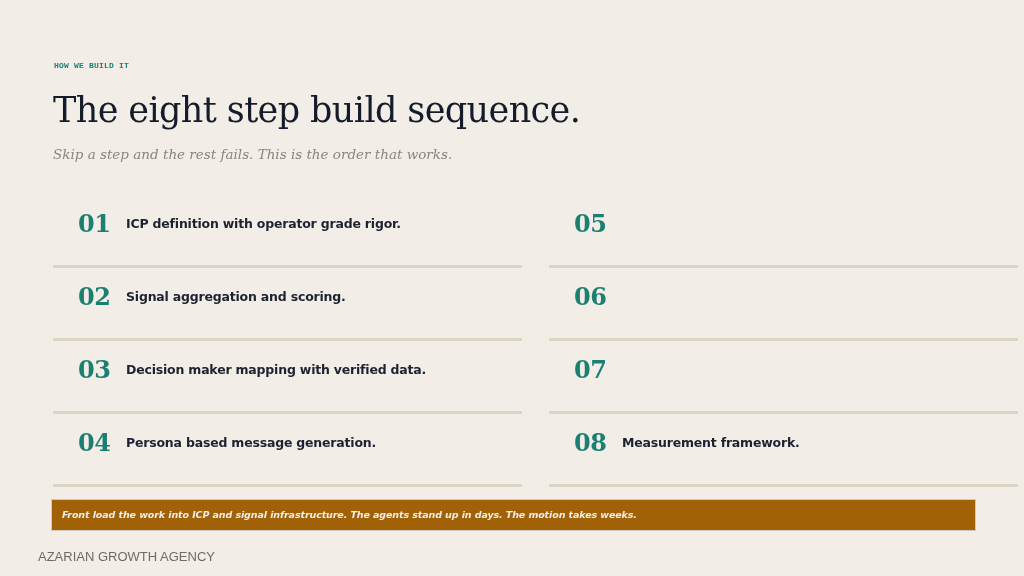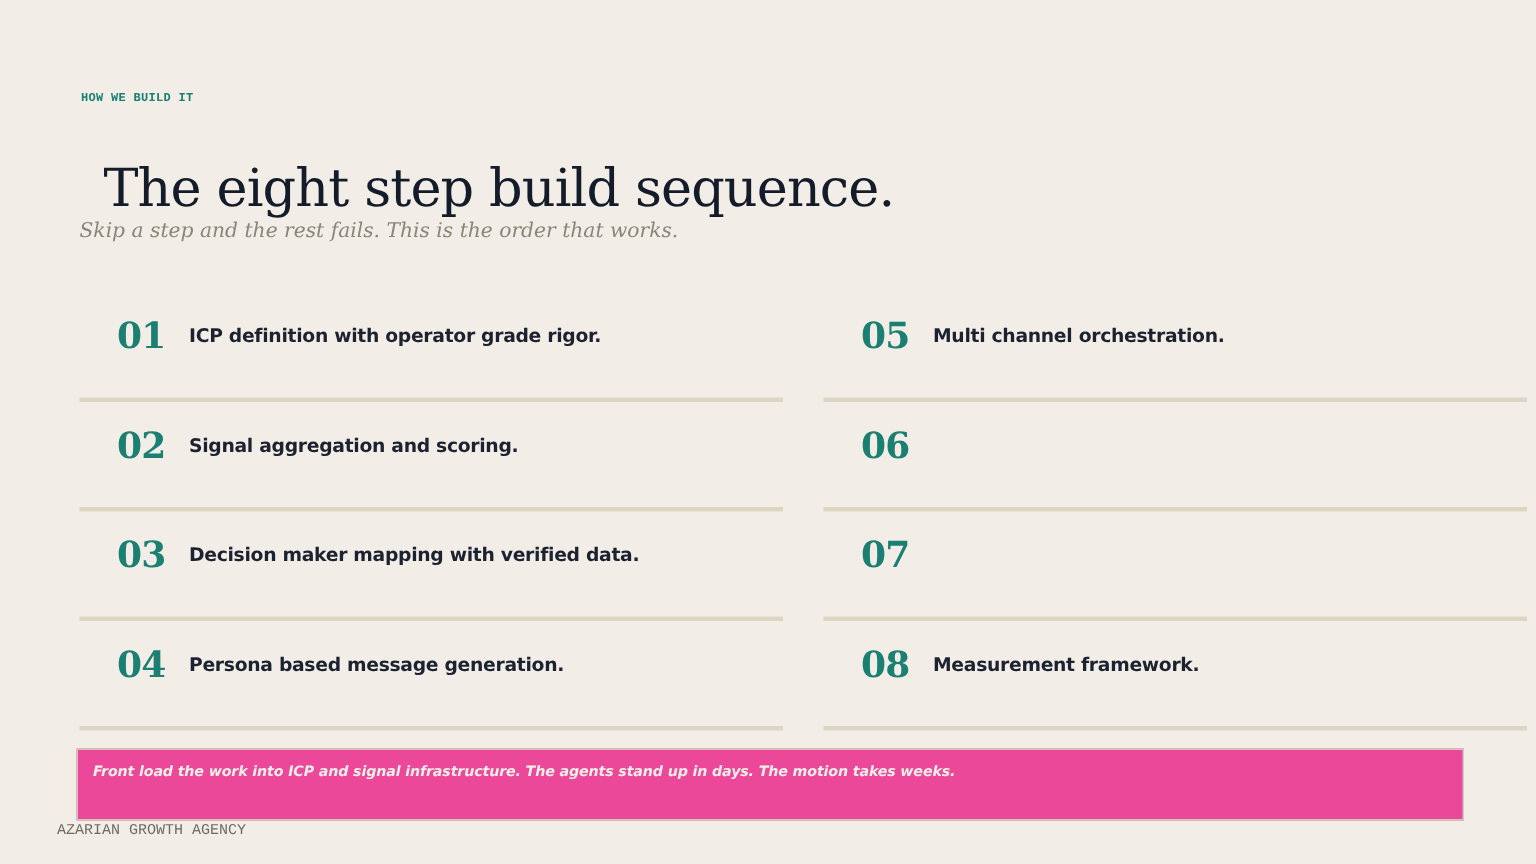--- a/index.html
+++ b/index.html
@@ -39,42 +39,42 @@
     .step .label {
       position: absolute; left: 73px; top: 21px;
       font-family: "DejaVu Sans", sans-serif; font-weight: bold;
       font-size: 12.5px; color: #1d2230; white-space: nowrap;
       letter-spacing: -0.2px;
     }
     .left { left: 53px; width: 469px; }
     .right { left: 549px; width: 469px; }
     .banner {
       position: absolute; left: 51px; top: 499px;
-      width: 925px; height: 48px;
-      background: #ec4899;
+      width: 925px; height: 32px;
+      background: #a16207;
       border: 1px solid #cfc9bd;
       box-sizing: border-box;
     }
     .banner-text {
       position: absolute; left: 10px; top: 9px;
       font-family: "DejaVu Sans", sans-serif; font-style: italic; font-weight: bold;
       font-size: 9.5px; color: #f2eee7; white-space: nowrap;
       letter-spacing: -0.1px;
     }
     .footer {
       position: absolute; left: 38px; top: 549px;
-      font-family: Liberation Mono, monospace;
-      font-size: 10px; color: #6f6b63; white-space: nowrap;
+      font-family: Liberation Sans, sans-serif;
+      font-size: 13px; color: #6f6b63; white-space: nowrap;
     }
   </style>
 </head>
 <body>
 
 <div class="eyebrow">HOW WE BUILD IT</div>
-<h1 class="title" style="margin:16px;text-align:right;">The eight step build sequence.</h1>
+<h1 class="title" style="margin:0;text-align:right;">The eight step build sequence.</h1>
 <div class="subtitle">Skip a step and the rest fails. This is the order that works.</div>
 
 <div>
   <div class="step left" style="top:195px;">
     <span class="num">01</span>
     <span class="label">ICP definition with operator grade rigor.</span>
   </div>
   <div class="step left" style="top:268px;">
     <span class="num">02</span>
     <span class="label">Signal aggregation and scoring.</span>
@@ -83,21 +83,20 @@
     <span class="num">03</span>
     <span class="label">Decision maker mapping with verified data.</span>
   </div>
   <div class="step left" style="top:414px;">
     <span class="num">04</span>
     <span class="label">Persona based message generation.</span>
   </div>
 
   <div class="step right" style="top:195px;">
     <span class="num">05</span>
-    <span class="label">Multi channel orchestration.</span>
   </div>
   <div class="step right" style="top:268px;">
     <span class="num">06</span>
   </div>
   <div class="step right" style="top:341px;">
     <span class="num">07</span>
   </div>
   <div class="step right" style="top:414px;">
     <span class="num">08</span>
     <span class="label">Measurement framework.</span>

